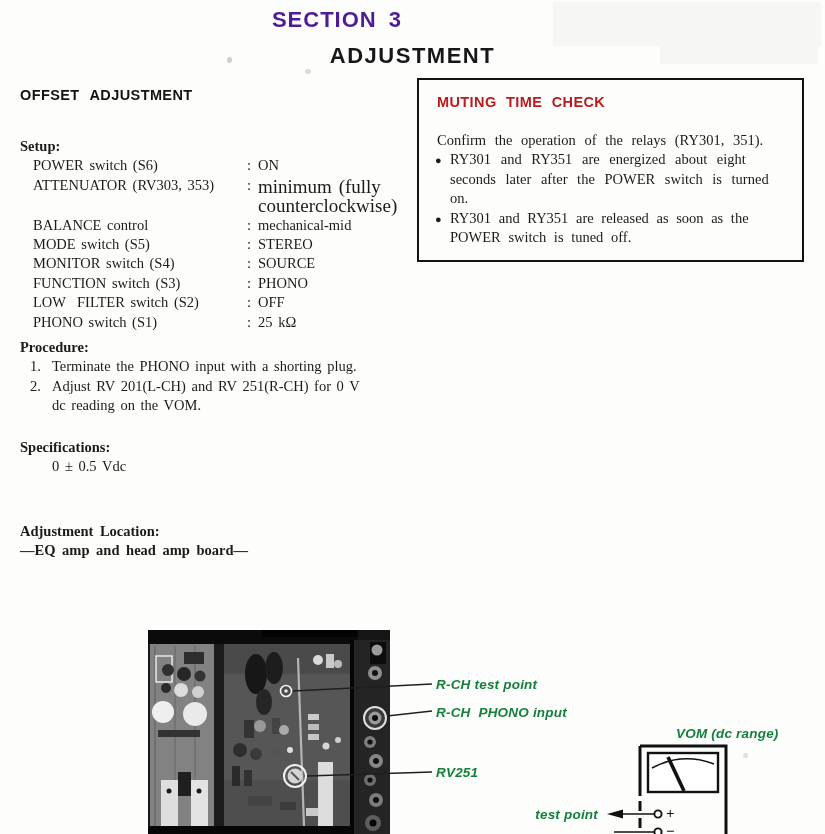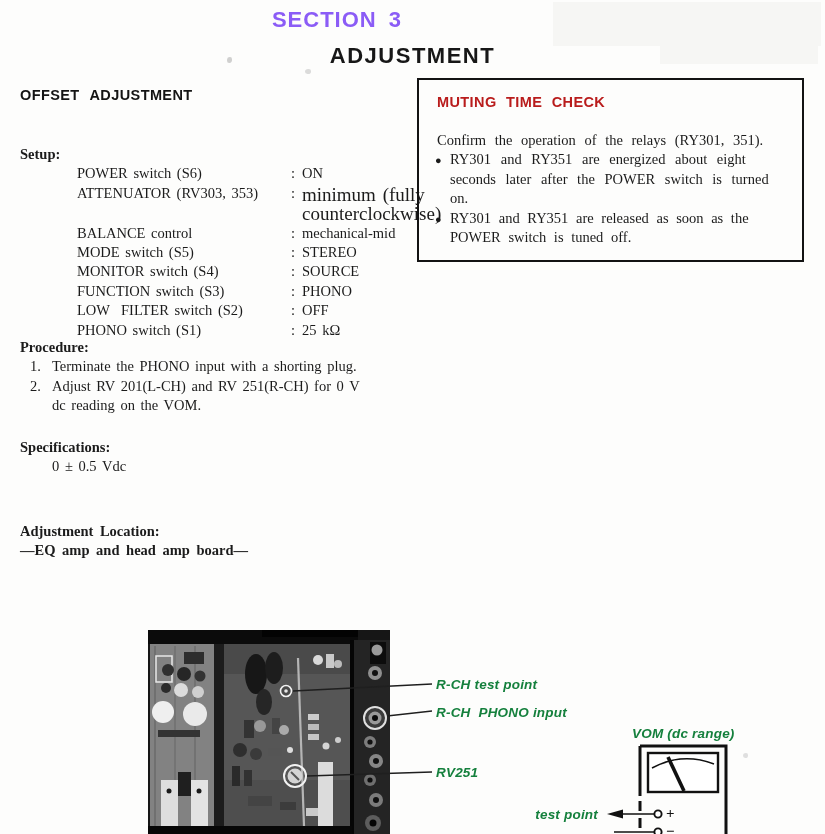--- a/index.html
+++ b/index.html
@@ -8,39 +8,39 @@
     background:#fdfdfc;color:#1b1b1b;
     font-family:"Liberation Serif",serif;
   }
   .abs{position:absolute;}
   
   .scan-gray{background:#f6f6f4;}
   .speck{background:#9a9a9a;border-radius:60% 40% 55% 45%;opacity:.45;}
   
   .h-main{
     width:674px;text-align:center;font-family:"Liberation Sans",sans-serif;
-    font-weight:bold;font-size:22px;letter-spacing:1px;word-spacing:5px;color:#8b5cf6;
+    font-weight:bold;font-size:22px;letter-spacing:1px;word-spacing:5px;color:#4c1d95;
   }
   .h-sub{
     width:825px;text-align:center;font-family:"Liberation Sans",sans-serif;
     font-weight:bold;font-size:22px;letter-spacing:1.5px;color:#171717;
   }
   .h-sec{
     font-family:"Liberation Sans",sans-serif;font-weight:bold;font-size:14.5px;
     letter-spacing:.4px;word-spacing:6px;color:#141414;
   }
   
   .serif{font-size:14.5px;line-height:19.4px;word-spacing:2px;}
   .bold{font-weight:bold;}
   .pre{white-space:pre-line;}
   .ws-pre{white-space:pre;}
   
   .setup-rows{margin-left:13px;}
   .srow{display:flex;align-items:flex-start;}
-  .slabel{width:214px;flex:none;margin-left:44px;}
+  .slabel{width:214px;flex:none;}
   .scolon{width:11px;flex:none;}
   .sval{flex:1;}
   .sval.small{font-size:19px;line-height:19.4px;padding-top:1px;}
   
   .proc-items{margin-left:10px;}
   .pitem{display:flex;align-items:flex-start;}
   .pnum{width:22px;flex:none;}
   .ptext{flex:1;}
   
   .muting-box{
@@ -74,21 +74,21 @@
   <div class="abs scan-gray" style="left:660px;top:40px;width:158px;height:24px;"></div>
   <div class="abs speck" style="left:227px;top:57px;width:5px;height:6px;"></div>
   <div class="abs speck" style="left:305px;top:69px;width:6px;height:5px;opacity:.35;"></div>
   <div class="abs speck" style="left:743px;top:753px;width:5px;height:5px;opacity:.3;"></div>
 
   <div class="abs h-main" style="left:0;top:7px;">SECTION 3</div>
   <div class="abs h-sec" style="left:20px;top:87px;">OFFSET ADJUSTMENT</div>
 
   <div class="abs h-sub" style="left:0;top:43px;">ADJUSTMENT</div>
 
-  <div class="abs serif" style="left:20px;top:145px;width:400px;">
+  <div class="abs serif" style="left:20px;top:137px;width:400px;">
     <div class="bold">Setup:</div>
     <div class="setup-rows">
       <div class="srow">
         <span class="slabel ws-pre">POWER switch (S6)</span>
           <span class="scolon">:</span>
           <span class="sval pre">ON</span>
       </div>
       <div class="srow">
         <span class="slabel ws-pre">ATTENUATOR (RV303, 353)</span>
           <span class="scolon">:</span>
@@ -273,18 +273,18 @@
       <polygon points="607,194 623,189.5 623,198.5" fill="#111"></polygon>
       <circle cx="658" cy="194" r="3.6" fill="#fff" stroke="#111" stroke-width="1.9"></circle>
       <line x1="614" y1="212" x2="654" y2="212" stroke="#111" stroke-width="1.7"></line>
       <circle cx="658" cy="212" r="3.6" fill="#fff" stroke="#111" stroke-width="1.9"></circle>
     </g>
   </svg>
 
   <div class="abs callout" style="left:436px;top:677px;">R-CH test point</div>
   <div class="abs callout" style="left:436px;top:705px;">R-CH  PHONO input</div>
   <div class="abs callout" style="left:436px;top:765px;">RV251</div>
-  <div class="abs callout" style="left:632px;top:726px;">VOM (dc range)</div>
+  <div class="abs callout" style="left:676px;top:726px;">VOM (dc range)</div>
   <div class="abs callout" style="left:535px;top:807px;width:63px;text-align:right;">test point</div>
   <div class="abs vom-sign" style="left:666px;top:806px;">+</div>
   <div class="abs vom-sign" style="left:666px;top:824px;">−</div>
 
 </div>
 
 </body></html>

